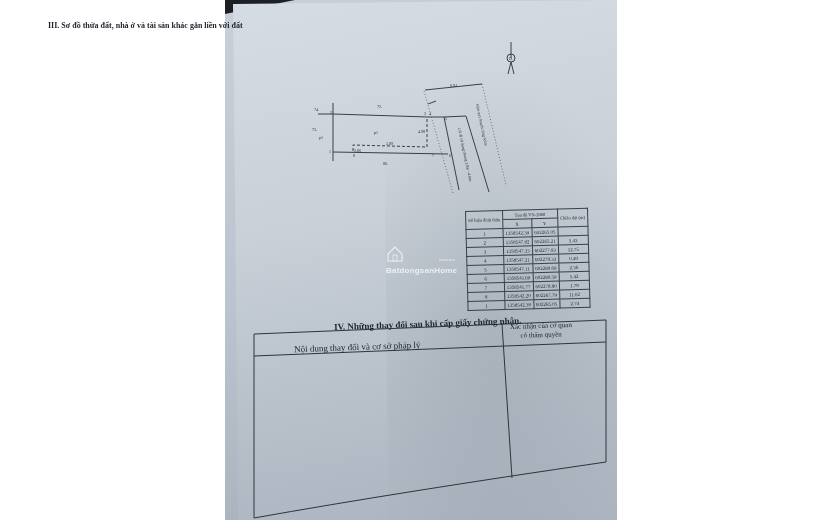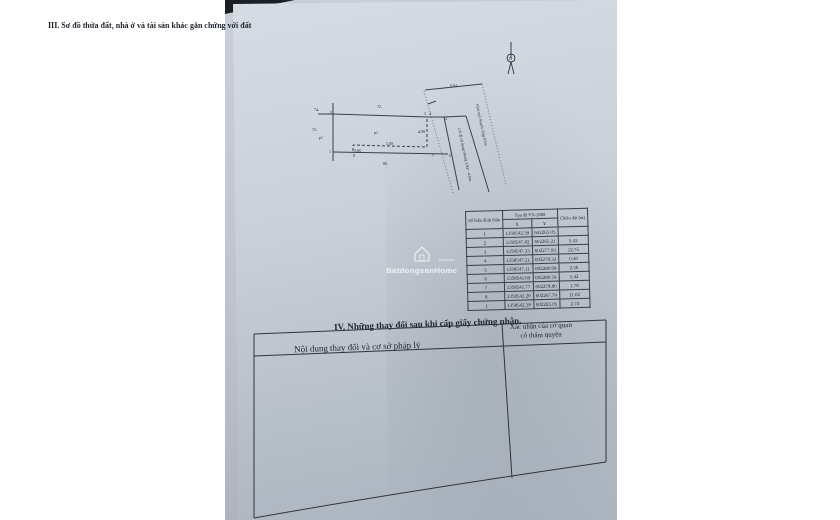--- a/index.html
+++ b/index.html
@@ -11,41 +11,41 @@
   .sec3-title { position:absolute; left:48px; top:21px; font-size:8px; font-weight:bold; color:#1d232b; white-space:nowrap; }
   .compass { position:absolute; left:500px; top:40px; }
   .diagram { position:absolute; left:0; top:0; }
   .ln { stroke:#3a4048; stroke-width:1; fill:none; }
   .dash { stroke:#3a4048; stroke-width:1; fill:none; stroke-dasharray:3,2; }
   .dot { stroke:#555c66; stroke-width:0.8; fill:none; stroke-dasharray:1,2; }
   .tiny { font-size:4px; fill:#2a3038; font-family:"Liberation Serif", serif; }
   .coord-table { position:absolute; left:465px; top:211px; border-collapse:collapse; font-size:5px; color:#1f252c; transform:rotate(-1.5deg); transform-origin:left top; }
   .coord-table td, .coord-table th { border:0.8px solid #39404a; padding:0 2px; height:8px; font-weight:normal; text-align:center; white-space:nowrap; }
   .coord-table th { font-size:4.5px; }
-  .watermark { position:absolute; left:386px; top:246px; text-align:center; color:#f2f4f6; opacity:0.9; }
+  .watermark { position:absolute; left:386px; top:246px; color:#f2f4f6; opacity:0.9; }
   .wm-house { width:18px; height:16px; margin:0 auto; }
   .wm-text { font-family:"Liberation Sans", sans-serif; font-size:8px; font-weight:bold; letter-spacing:0.2px; }
   .wm-sub { position:absolute; right:2px; top:12px; font-family:"Liberation Sans", sans-serif; font-size:3.5px; }
   .sec4 { position:absolute; left:254px; top:318px; width:352px; height:200px; }
   .sec4-title { position:absolute; left:80px; top:4px; font-size:9px; font-weight:bold; color:#1c2229; white-space:nowrap; transform:rotate(-2deg); transform-origin:left top; }
   .col-left-head { position:absolute; left:40px; top:24px; font-size:9px; color:#1c2229; white-space:nowrap; transform:rotate(-2deg); }
   .col-right-head { position:absolute; left:256px; top:4px; font-size:7px; color:#1c2229; text-align:center; line-height:9px; transform:rotate(-2deg); }
   .sec4 svg { position:absolute; left:-4px; top:-6px; }
 </style>
 </head>
 <body>
 
 <div class="photo">
   <div class="corner-shadow"></div>
   <div class="page">
     <div class="shade"></div>
   </div>
 </div>
 
-<div class="sec3-title">III. Sơ đồ thửa đất, nhà ở và tài sản khác gắn chứng với đất</div>
+<div class="sec3-title">III. Sơ đồ thửa đất, nhà ở và tài sản khác gắn liền với đất</div>
 
 <svg class="compass" width="30" height="60">
   <line x1="11" y1="2" x2="11" y2="18" stroke="#3a4048" stroke-width="1"></line>
   <circle cx="11" cy="18" r="4" fill="none" stroke="#3a4048" stroke-width="1"></circle>
   <text x="9" y="20" font-size="5" fill="#3a4048">B</text>
   <line x1="11" y1="22" x2="8" y2="34" stroke="#3a4048" stroke-width="1"></line>
   <line x1="11" y1="22" x2="14" y2="34" stroke="#3a4048" stroke-width="1"></line>
 </svg>
 
 <svg class="diagram" width="840" height="520">

